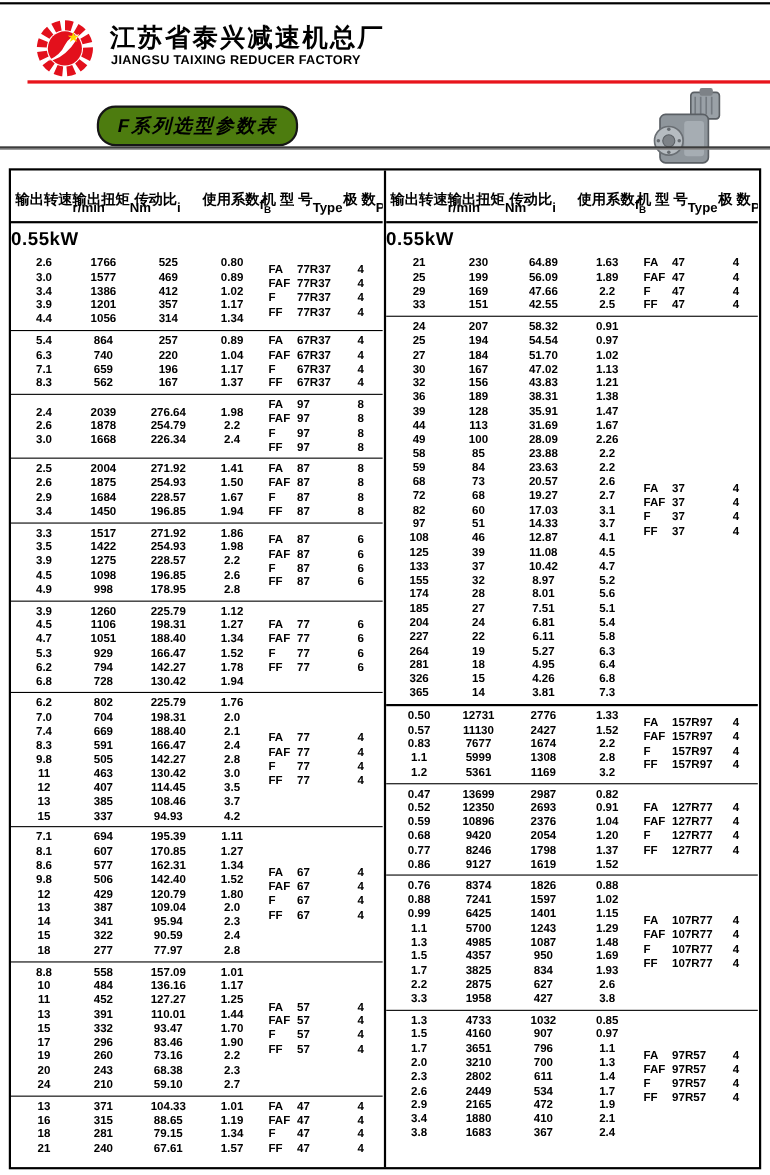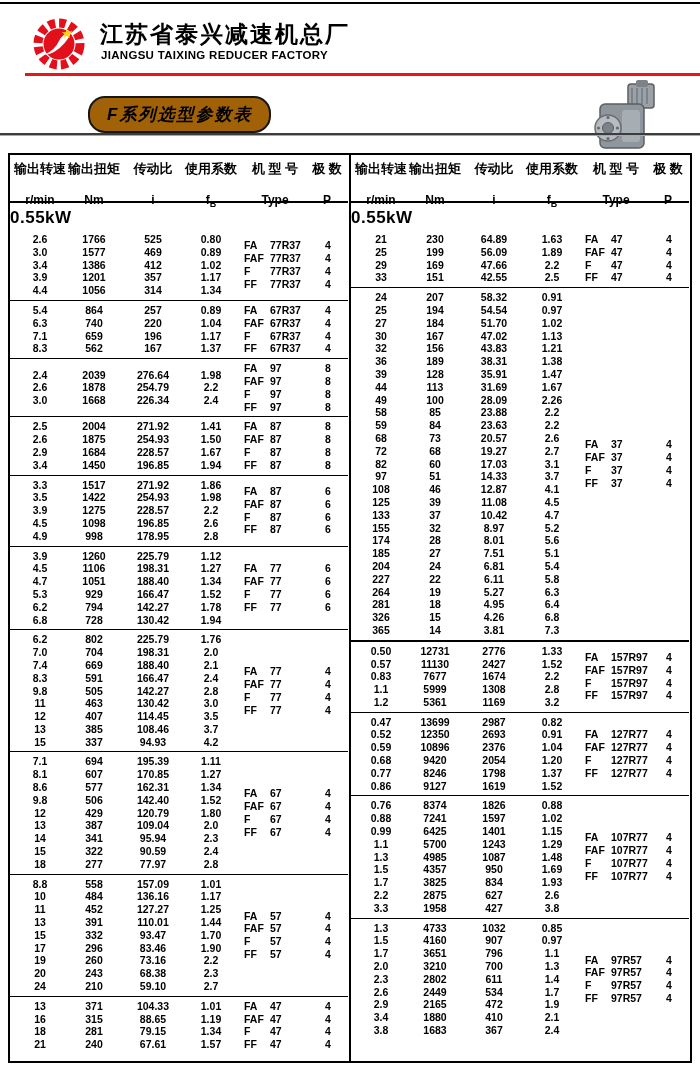--- a/index.html
+++ b/index.html
@@ -7,35 +7,35 @@
     width:700px;height:1068px;position:relative;background:#fff;color:#000;
     font-family:"Liberation Sans","DejaVu Sans",sans-serif;overflow:hidden;
   }
   .topline{position:absolute;top:2px;left:0;width:700px;height:2px;background:#000;}
   .logo{position:absolute;left:30px;top:15px;width:58px;height:58px;}
   .company-cn{position:absolute;left:100px;top:19px;font-size:23px;font-weight:bold;letter-spacing:2px;white-space:nowrap;}
   .company-en{position:absolute;left:101px;top:49px;font-size:11.5px;font-weight:bold;letter-spacing:.3px;white-space:nowrap;}
   .redline{position:absolute;left:25px;top:73px;width:675px;height:3px;background:#e8151c;}
   .badge{
     position:absolute;left:88px;top:96px;border:2px solid #161616;border-radius:17px;
-    padding:5px 17px;font-size:17px;font-weight:bold;font-style:italic;letter-spacing:2px;background:#a16207;white-space:nowrap;
+    padding:5px 17px;font-size:17px;font-weight:bold;font-style:italic;letter-spacing:2px;background:#4d7c0f;white-space:nowrap;
   }
   .product{position:absolute;left:592px;top:80px;width:72px;height:76px;}
   .grayline{position:absolute;left:0;top:133px;width:700px;height:2px;background:#3c3c3c;border-bottom:1px solid #a9a9a9;}
   .ptable{position:absolute;left:8px;top:153px;width:680px;height:906px;border:2px solid #000;background:#fff;}
   .vdivider{position:absolute;left:339px;top:0;bottom:0;width:2px;background:#000;}
   .tcol{position:absolute;top:0;bottom:0;width:338px;overflow:hidden;}
   .tcol.left{left:0;}
   .tcol.right{left:341px;}
   .col-header{
     height:48px;border-bottom:2px solid #000;display:grid;
     grid-template-columns:52px 56px 62px 54px 74px 30px;
     padding:6px 0 0 4px;box-sizing:border-box;
   }
-  .hcell{display:flex;flex-direction:column;align-items:center;}
+  .hcell{display:flex;flex-direction:row;align-items:center;}
   .h-cn{font-size:13px;font-weight:bold;white-space:nowrap;line-height:16px;}
   .h-unit{font-size:12px;font-weight:bold;line-height:15px;margin-top:16px;}
   .h-unit sub{font-size:9px;}
   .sec-title{font-size:17px;font-weight:bold;letter-spacing:.5px;margin:5px 0 2px 0;}
   .section + .section{border-top:2px solid #000;}
   .block{display:flex;align-items:center;padding:3px 0;}
   .block + .block{border-top:1.5px solid #000;}
   .rows{display:grid;grid-template-columns:52px 56px 62px 54px;margin-left:4px;}
   .cell{font-size:10.5px;font-weight:bold;text-align:center;line-height:12.8px;white-space:nowrap;}
   .types{margin-left:6px;width:104px;display:flex;flex-direction:column;justify-content:center;}

